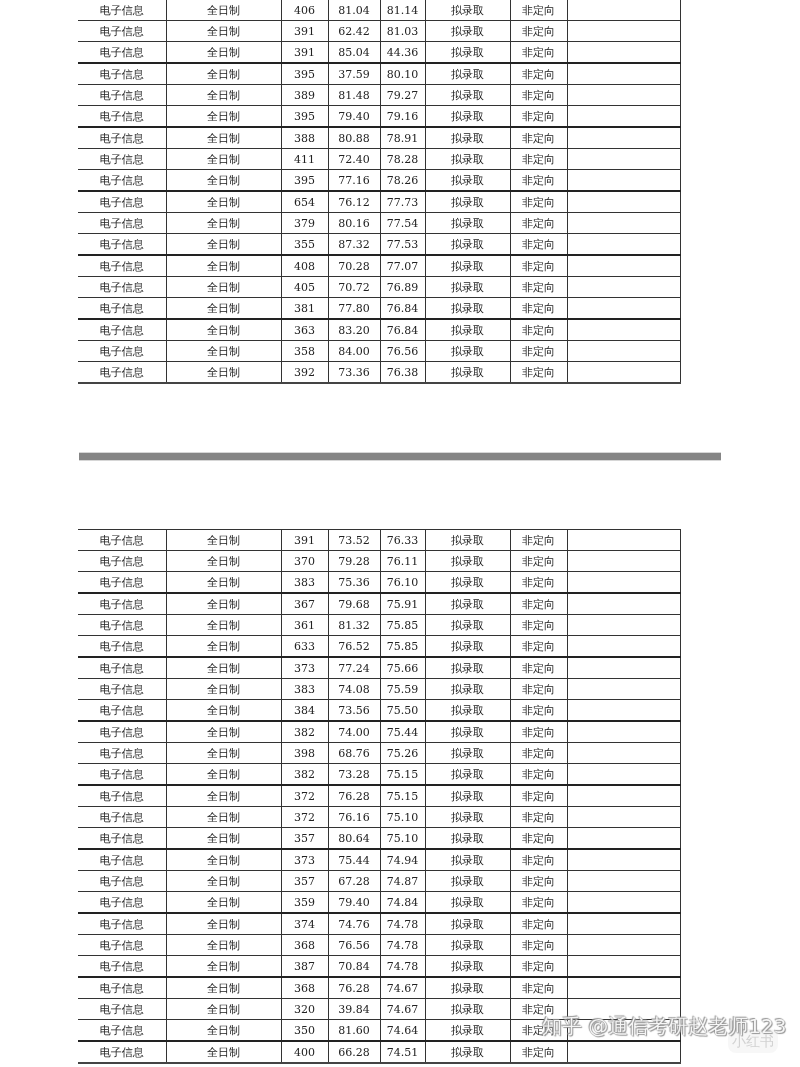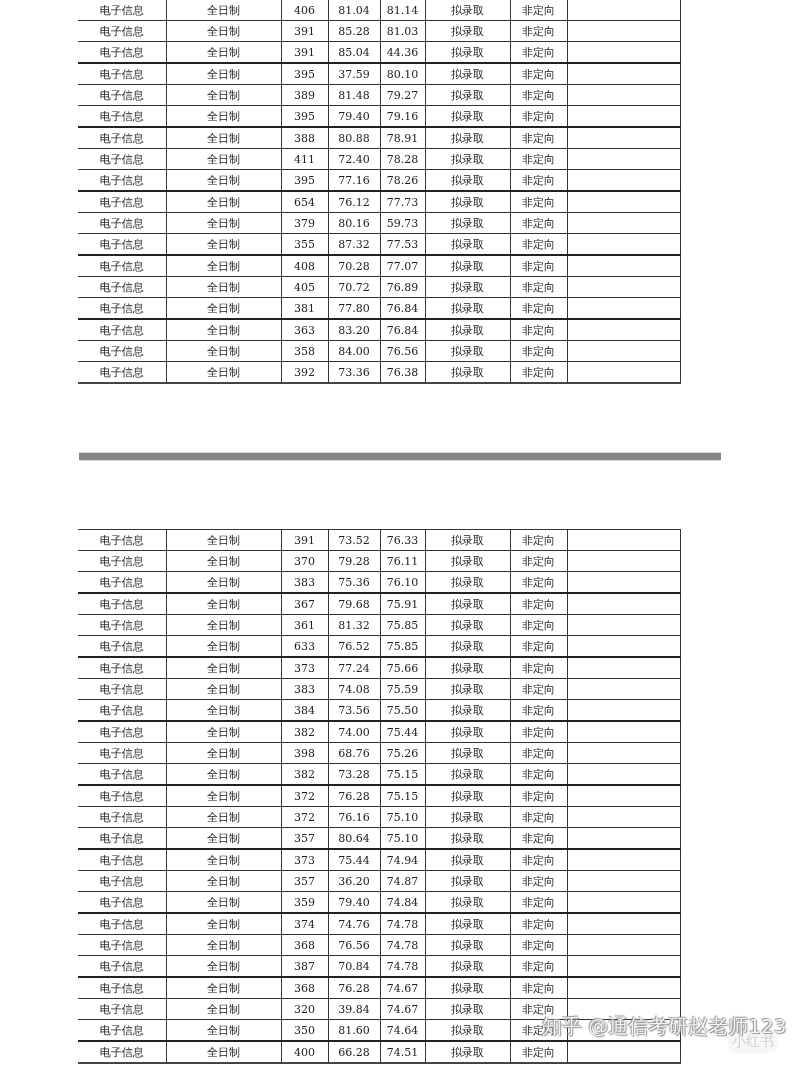--- a/index.html
+++ b/index.html
@@ -47,21 +47,21 @@
         <td class="c3">81.04</td>
         <td class="c4">81.14</td>
         <td class="c5">拟录取</td>
         <td class="c6">非定向</td>
         <td class="c7"></td>
       </tr>
       <tr>
         <td class="c0">电子信息</td>
         <td class="c1">全日制</td>
         <td class="c2">391</td>
-        <td class="c3">85.28</td>
+        <td class="c3">62.42</td>
         <td class="c4">81.03</td>
         <td class="c5">拟录取</td>
         <td class="c6">非定向</td>
         <td class="c7"></td>
       </tr>
       <tr>
         <td class="c0">电子信息</td>
         <td class="c1">全日制</td>
         <td class="c2">391</td>
         <td class="c3">85.04</td>
@@ -138,21 +138,21 @@
         <td class="c4">77.73</td>
         <td class="c5">拟录取</td>
         <td class="c6">非定向</td>
         <td class="c7"></td>
       </tr>
       <tr>
         <td class="c0">电子信息</td>
         <td class="c1">全日制</td>
         <td class="c2">379</td>
         <td class="c3">80.16</td>
-        <td class="c4">59.73</td>
+        <td class="c4">77.54</td>
         <td class="c5">拟录取</td>
         <td class="c6">非定向</td>
         <td class="c7"></td>
       </tr>
       <tr>
         <td class="c0">电子信息</td>
         <td class="c1">全日制</td>
         <td class="c2">355</td>
         <td class="c3">87.32</td>
         <td class="c4">77.53</td>
@@ -394,21 +394,21 @@
         <td class="c3">75.44</td>
         <td class="c4">74.94</td>
         <td class="c5">拟录取</td>
         <td class="c6">非定向</td>
         <td class="c7"></td>
       </tr>
       <tr>
         <td class="c0">电子信息</td>
         <td class="c1">全日制</td>
         <td class="c2">357</td>
-        <td class="c3">36.20</td>
+        <td class="c3">67.28</td>
         <td class="c4">74.87</td>
         <td class="c5">拟录取</td>
         <td class="c6">非定向</td>
         <td class="c7"></td>
       </tr>
       <tr>
         <td class="c0">电子信息</td>
         <td class="c1">全日制</td>
         <td class="c2">359</td>
         <td class="c3">79.40</td>

